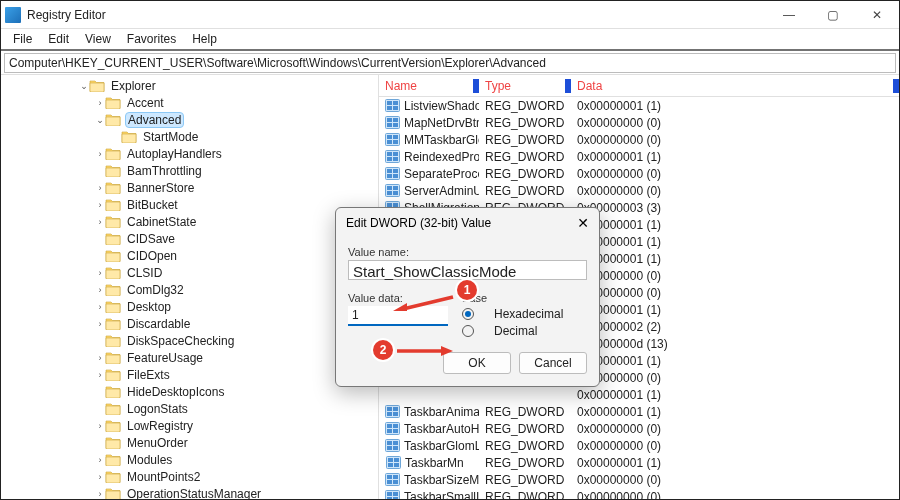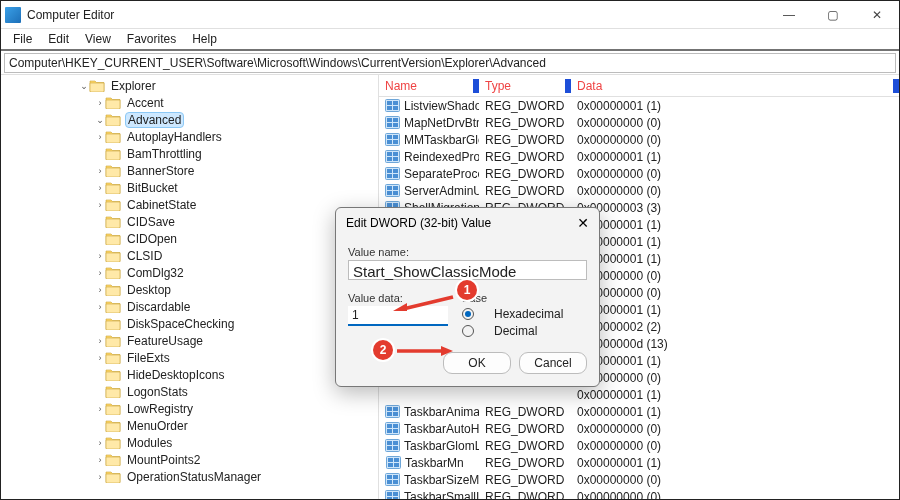--- a/index.html
+++ b/index.html
@@ -45,42 +45,42 @@
 .dialog-body { padding: 4px 12px 12px 12px; font-size: 12px; color: #222; }
 .dlg-label { font-size: 11px; color: #333; margin-top: 4px;}
 .dlg-field-name { border: 1px solid #bcbcbc; background: #fff; height: 20px; font-size: 15px; padding: 2px 4px; margin-top: 2px; }
 .dlg-row { display: flex; gap: 14px; margin-top: 8px; }
 .dlg-col { display: flex; flex-direction: column; }
 .dlg-input { width: 100px; border: none; border-bottom: 2px solid #0067c0; background: #fff; height: 20px; font-size: 12px; padding: 1px 4px; margin-top: 2px; color:#222;}
 .radio-row { display: flex; align-items: center; gap: 20px; font-size: 12px; margin-top: 3px; }
 .radio { width: 12px; height: 12px; border: 1px solid #555; border-radius: 50%; display: inline-flex; align-items:center; justify-content:center;}
 .radio.checked::after { content:""; width:6px; height:6px; border-radius:50%; background:#0067c0; display:block;}
 .dlg-buttons { display: flex; justify-content: flex-end; gap: 8px; margin-top: 14px; }
-.dlg-btn { width: 68px; height: 22px; background: #fdfdfd; border: 1px solid #bcbcbc; border-radius: 9px; font-size: 12px; display:flex; align-items:center; justify-content:center;}
+.dlg-btn { width: 68px; height: 22px; background: #fdfdfd; border: 1px solid #bcbcbc; border-radius: 3px; font-size: 12px; display:flex; align-items:center; justify-content:center;}
 
 
 .anno { position: absolute; z-index: 60; pointer-events: none; }
 .badge { width: 20px; height: 20px; border-radius: 50%; background: #e33b2e; color: #fff; font-size: 12px; font-weight: bold; display:flex; align-items:center; justify-content:center; box-shadow:0 0 0 2px #fff;}
 .arrow { position: absolute; z-index: 59; pointer-events:none; }
 .arrow-line { stroke: #e33b2e; stroke-width: 3.5; }
 .arrow-head { fill: #e33b2e; }
 
 
 .tree::-webkit-scrollbar, .list::-webkit-scrollbar { width: 14px; }
 .tree::-webkit-scrollbar-thumb, .list::-webkit-scrollbar-thumb { background: #c8c8c8; border: 3px solid #f0f0f0; border-radius: 7px;}
 .tree::-webkit-scrollbar-track, .list::-webkit-scrollbar-track { background: #f0f0f0; }
 </style>
 </head>
 <body>
 
 <div class="window">
 
   <div class="titlebar">
     <div class="app-icon"></div>
-    <div class="title">Computer Editor</div>
+    <div class="title">Registry Editor</div>
     <div class="win-controls">
       <div>—</div>
       <div>▢</div>
       <div>✕</div>
     </div>
   </div>
 
   <div class="menubar">
     <span>File</span>
     <span>Edit</span>
@@ -117,20 +117,30 @@
         </div>
         <div class="tree-row selected" style="padding-left: 94px;">
           <span class="exp">⌄</span>
           <span class="folder">
             <svg viewBox="0 0 16 13">
               <path d="M1 2h5l1.5 1.5H15v8.5a1 1 0 0 1-1 1H2a1 1 0 0 1-1-1z" fill="#ffd76a" stroke="#caa53b" stroke-width="0.6"></path>
               <path d="M1 4h14v8a1 1 0 0 1-1 1H2a1 1 0 0 1-1-1z" fill="#ffe9a8" stroke="#caa53b" stroke-width="0.6"></path>
             </svg>
           </span>
           <span class="label">Advanced</span>
+        </div>
+        <div class="tree-row" style="padding-left: 110px;">
+          <span class="exp"></span>
+          <span class="folder">
+            <svg viewBox="0 0 16 13">
+              <path d="M1 2h5l1.5 1.5H15v8.5a1 1 0 0 1-1 1H2a1 1 0 0 1-1-1z" fill="#ffd76a" stroke="#caa53b" stroke-width="0.6"></path>
+              <path d="M1 4h14v8a1 1 0 0 1-1 1H2a1 1 0 0 1-1-1z" fill="#ffe9a8" stroke="#caa53b" stroke-width="0.6"></path>
+            </svg>
+          </span>
+          <span class="label">StartMode</span>
         </div>
         <div class="tree-row" style="padding-left: 94px;">
           <span class="exp">›</span>
           <span class="folder">
             <svg viewBox="0 0 16 13">
               <path d="M1 2h5l1.5 1.5H15v8.5a1 1 0 0 1-1 1H2a1 1 0 0 1-1-1z" fill="#ffd76a" stroke="#caa53b" stroke-width="0.6"></path>
               <path d="M1 4h14v8a1 1 0 0 1-1 1H2a1 1 0 0 1-1-1z" fill="#ffe9a8" stroke="#caa53b" stroke-width="0.6"></path>
             </svg>
           </span>
           <span class="label">AutoplayHandlers</span>

